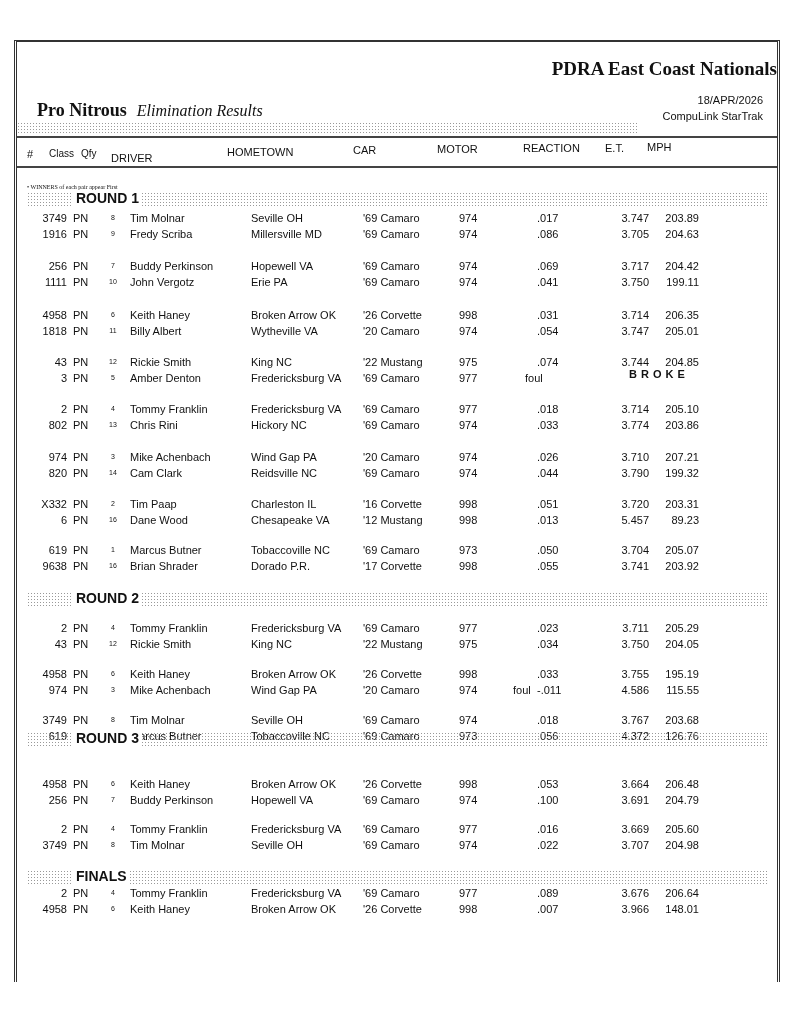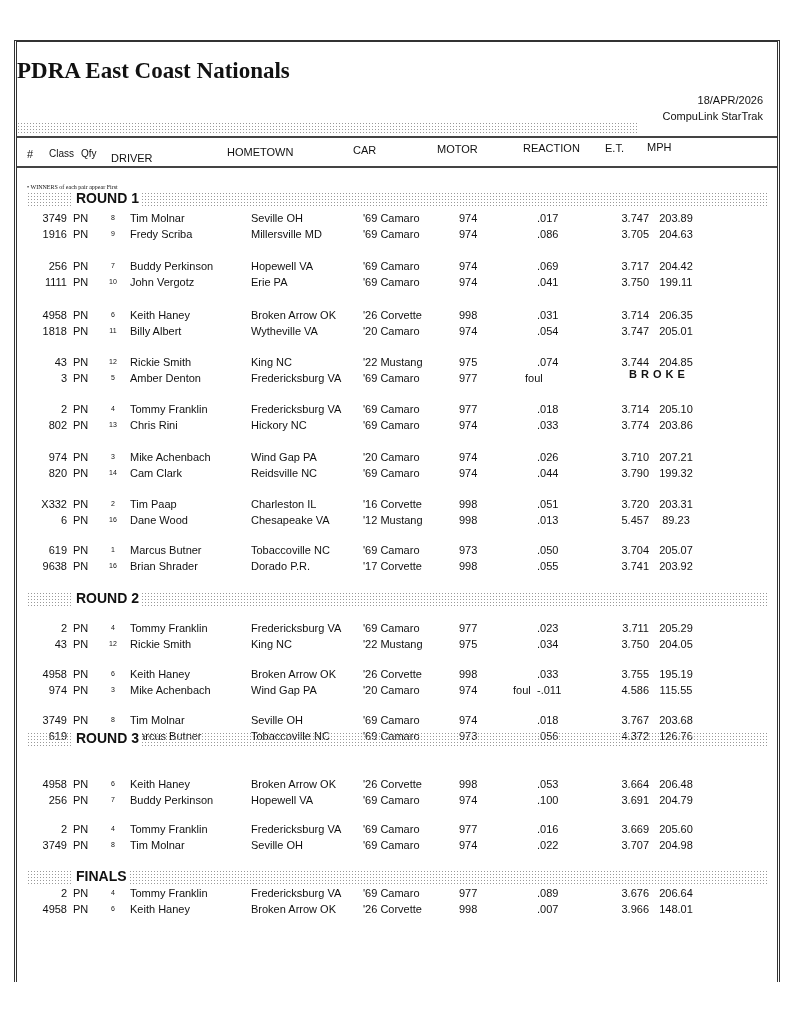--- a/index.html
+++ b/index.html
@@ -1,21 +1,21 @@
 <!DOCTYPE html>
 <html><head>
 <meta charset="utf-8">
 <style>
   html, body { margin:0; padding:0; background:#ffffff; }
   body { width:796px; height:1024px; position:relative; overflow:hidden;
          font-family:"DejaVu Sans", sans-serif; color:#111; }
   .page { position:absolute; left:14px; top:40px; width:760px; height:940px;
           border-left:3px double #333; border-right:3px double #333; border-top:2px solid #333; }
-  .title { position:absolute; top:16px; left:0; width:100%; text-align:left;
-           font-family:"Liberation Serif", serif; font-weight:bold; font-size:23px; }
+  .title { position:absolute; top:16px; left:0; width:100%; text-align:right;
+           font-family:"Liberation Serif", serif; font-weight:bold; font-size:19px; }
   .subtitle { position:absolute; left:20px; top:58px; font-family:"Liberation Serif", serif; }
   .subtitle .cls { font-weight:bold; font-size:18px; }
   .subtitle .er { font-style:italic; font-size:16px; margin-left:6px; }
   .dateblock { position:absolute; right:14px; top:50px; text-align:right;
                font-family:"Liberation Sans", sans-serif; font-size:11px; line-height:16px; }
   .dither { background-image:radial-gradient(#999 0.7px, transparent 0.8px);
             background-size:3px 3px; }
   .hdr-dither { position:absolute; left:0; top:80px; width:620px; height:12px; }
   .hline { position:absolute; left:0; width:100%; border-top:2px solid #444; }
   .colhdr { position:absolute; top:104px; left:0; width:100%; height:20px;
@@ -31,28 +31,32 @@
   .c-num { left:4px; width:46px; text-align:right; }
   .c-cls { left:56px; }
   .c-qfy { left:88px; width:16px; text-align:center; }
   .c-drv { left:113px; }
   .c-home { left:234px; }
   .c-car { left:346px; }
   .c-mot { left:442px; }
   .c-foul { left:508px; }
   .c-rt { left:520px; width:50px; text-align:left; }
   .c-et { left:586px; width:46px; text-align:right; }
-  .c-mph { left:636px; width:46px; text-align:center; }
+  .c-mph { left:636px; width:46px; text-align:right; }
   .c-broke { left:612px; letter-spacing:4px; font-weight:bold; }
 </style>
 </head>
 <body>
 
 <div class="page">
   <div class="title">PDRA East Coast Nationals</div>
+  <div class="subtitle">
+    <span class="cls">Pro Nitrous</span>
+    <span class="er">Elimination Results</span>
+  </div>
   <div class="dateblock">
     <div>18/APR/2026</div>
     <div>CompuLink StarTrak</div>
   </div>
   <div class="hdr-dither dither"></div>
   <div class="hline" style="top:94px"></div>
 
   <div class="colhdr">
     <span style="left:10px;top:2px">#</span>
     <span style="left:32px;top:2px;font-size:10px">Class</span>

